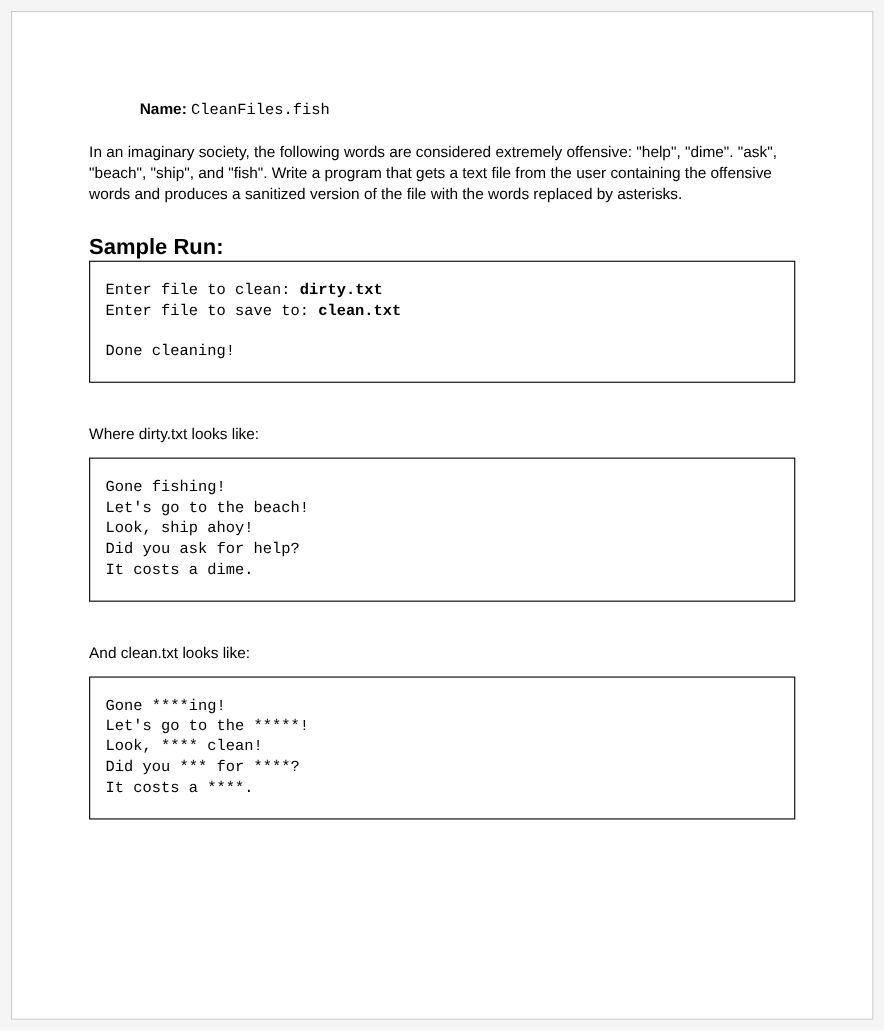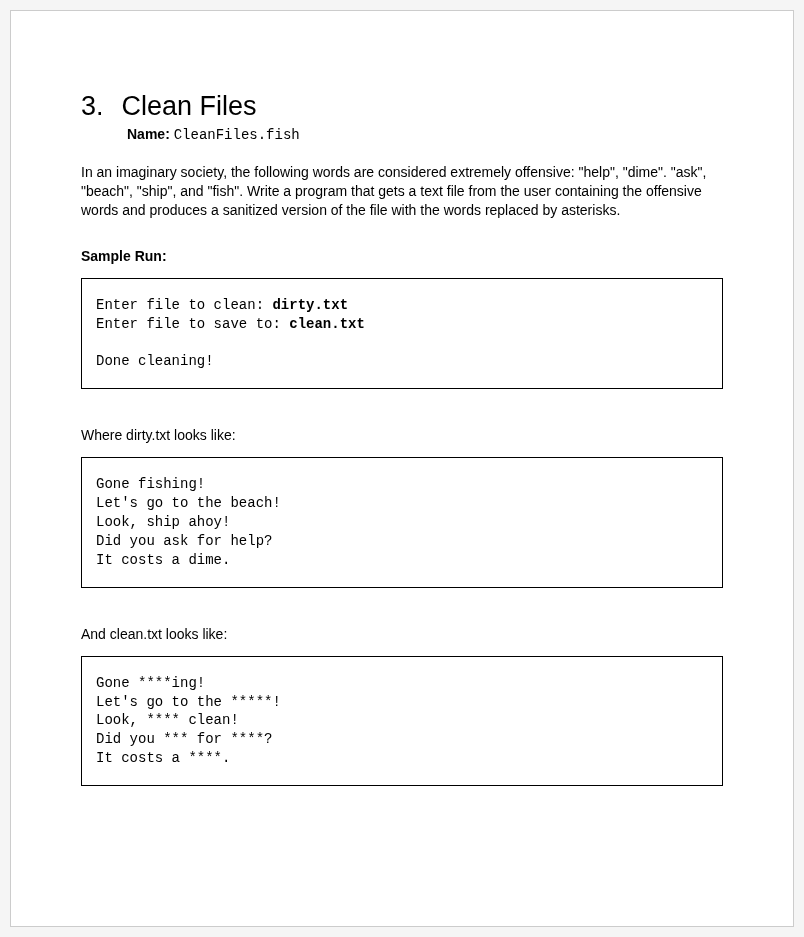--- a/index.html
+++ b/index.html
@@ -40,23 +40,22 @@
     }
     .name-value {
       font-family: "Courier New", Courier, monospace;
     }
     .description {
       font-size: 14px;
       line-height: 1.35;
       margin-bottom: 28px;
     }
     .section-label {
-      font-size: 14px;
+      font-size: 20px;
       font-weight: bold;
-      margin-bottom: 14px;
     }
     .subsection-label {
       font-size: 14px;
       font-weight: normal;
       margin-bottom: 14px;
     }
     .code-box {
       border: 1px solid #000;
       padding: 17px 14px;
       font-family: "Courier New", Courier, monospace;
@@ -67,23 +66,20 @@
     }
     .code-box .inline-bold {
       font-weight: bold;
     }
   </style>
 </head>
 <body>
 
 <div class="page">
 
-  <h1 class="title">
-    <span class="title-number">3.</span><span>Clean Files</span>
-  </h1>
 
   <div class="name-line">
     <span class="name-label">Name:</span>
     <span class="name-value">CleanFiles.fish</span>
   </div>
 
   <p class="description">In an imaginary society, the following words are considered extremely offensive: "help", "dime". "ask", "beach", "ship", and "fish". Write a program that gets a text file from the user containing the offensive words and produces a sanitized version of the file with the words replaced by asterisks.</p>
 
   <div class="section-label">Sample Run:</div>
 

